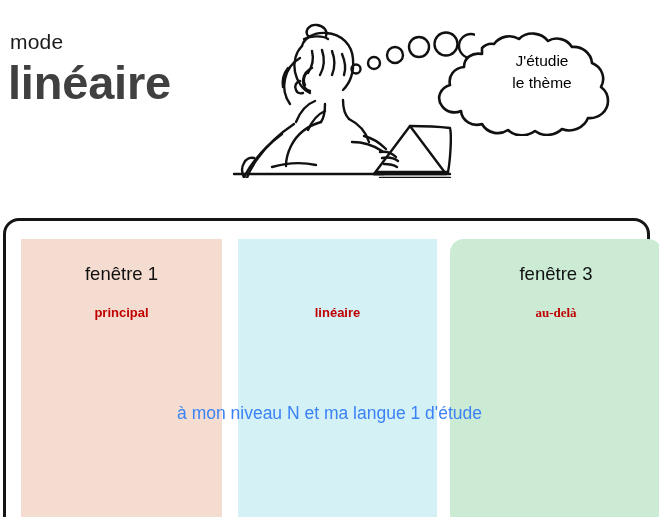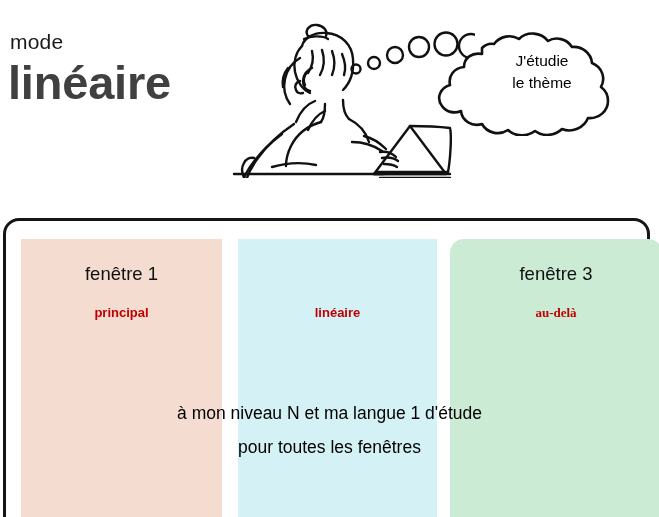--- a/index.html
+++ b/index.html
@@ -141,21 +141,21 @@
 
   
   #caption {
     position: absolute;
     left: 0;
     top: 175px;
     width: 647px;
     text-align: center;
     font-size: 17.5px;
     line-height: 1.95;
-    color: #000000;
+    color: #3b82f6;
     pointer-events: none;
   }
   #caption .caption-line { display: block; }
 </style>
 </head>
 <body>
 
 <div id="header-area">
 
   <div id="mode-label">mode</div>
@@ -271,16 +271,15 @@
 
     <div class="column" id="col-3" style="background: rgb(203, 235, 213);">
       <div class="col-head">fenêtre 3</div>
       <div class="col-name" style="color: rgb(192, 0, 0); font-family: Liberation Serif, serif;">au-delà</div>
     </div>
 
   </div>
 
   <div id="caption">
     <span class="caption-line">à mon niveau N et ma langue 1 d'étude</span>
-    <span class="caption-line">pour toutes les fenêtres</span>
   </div>
 
 </div>
 
 </body></html>

